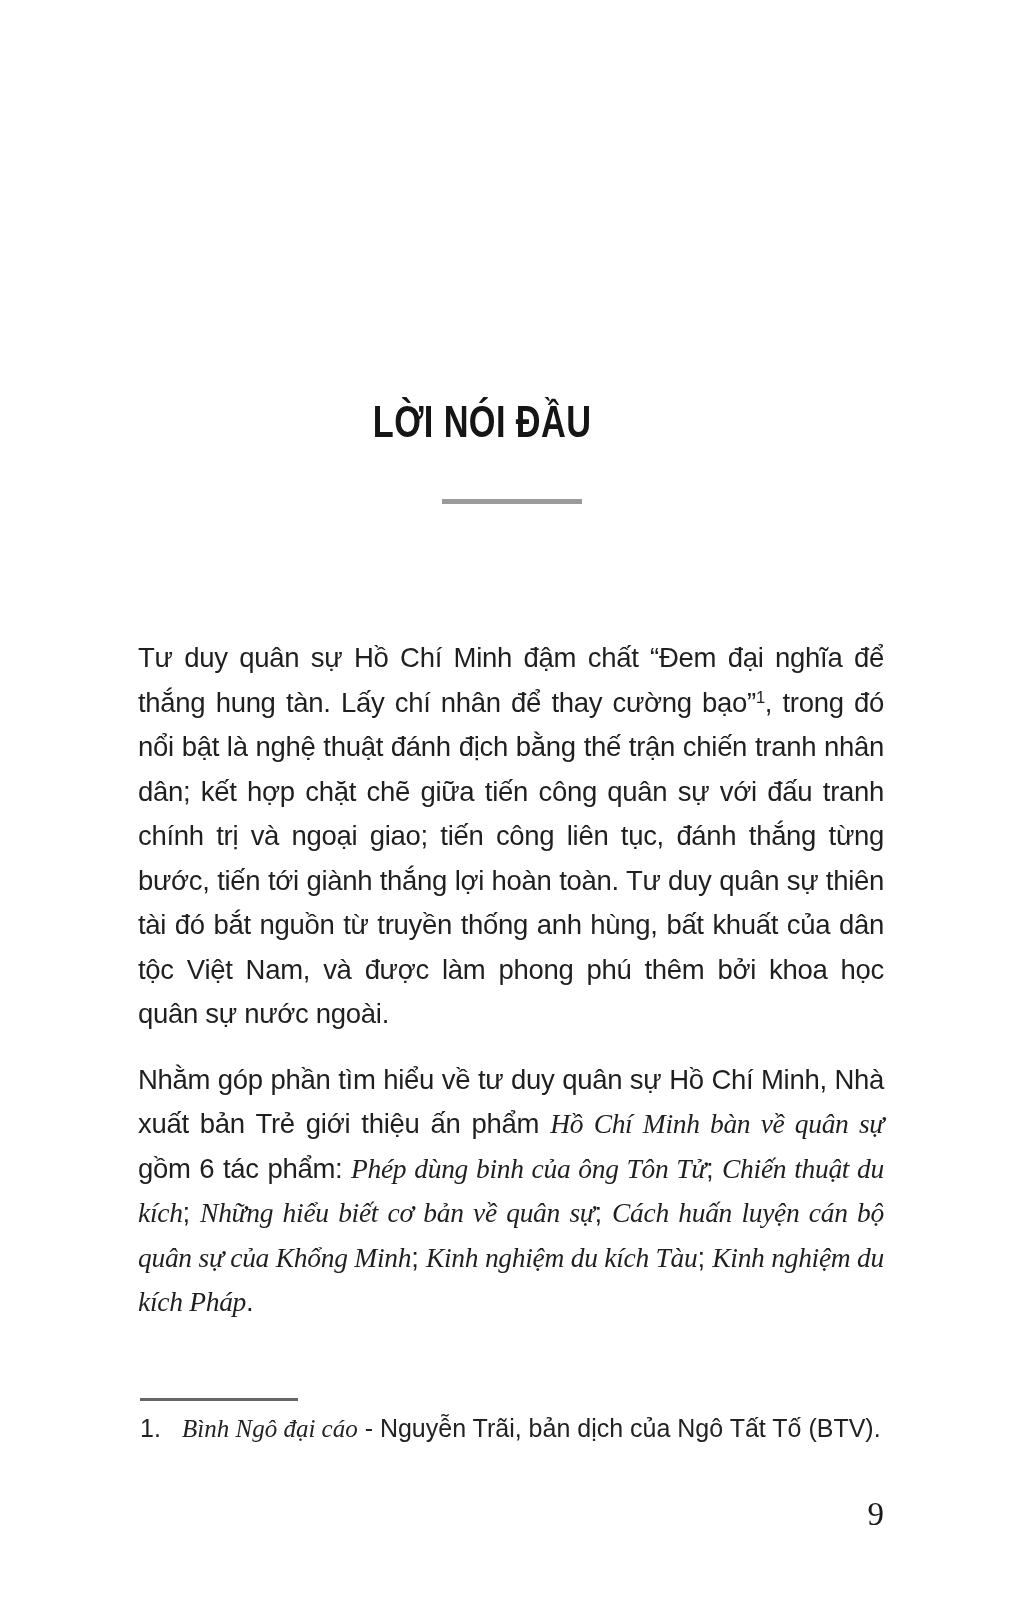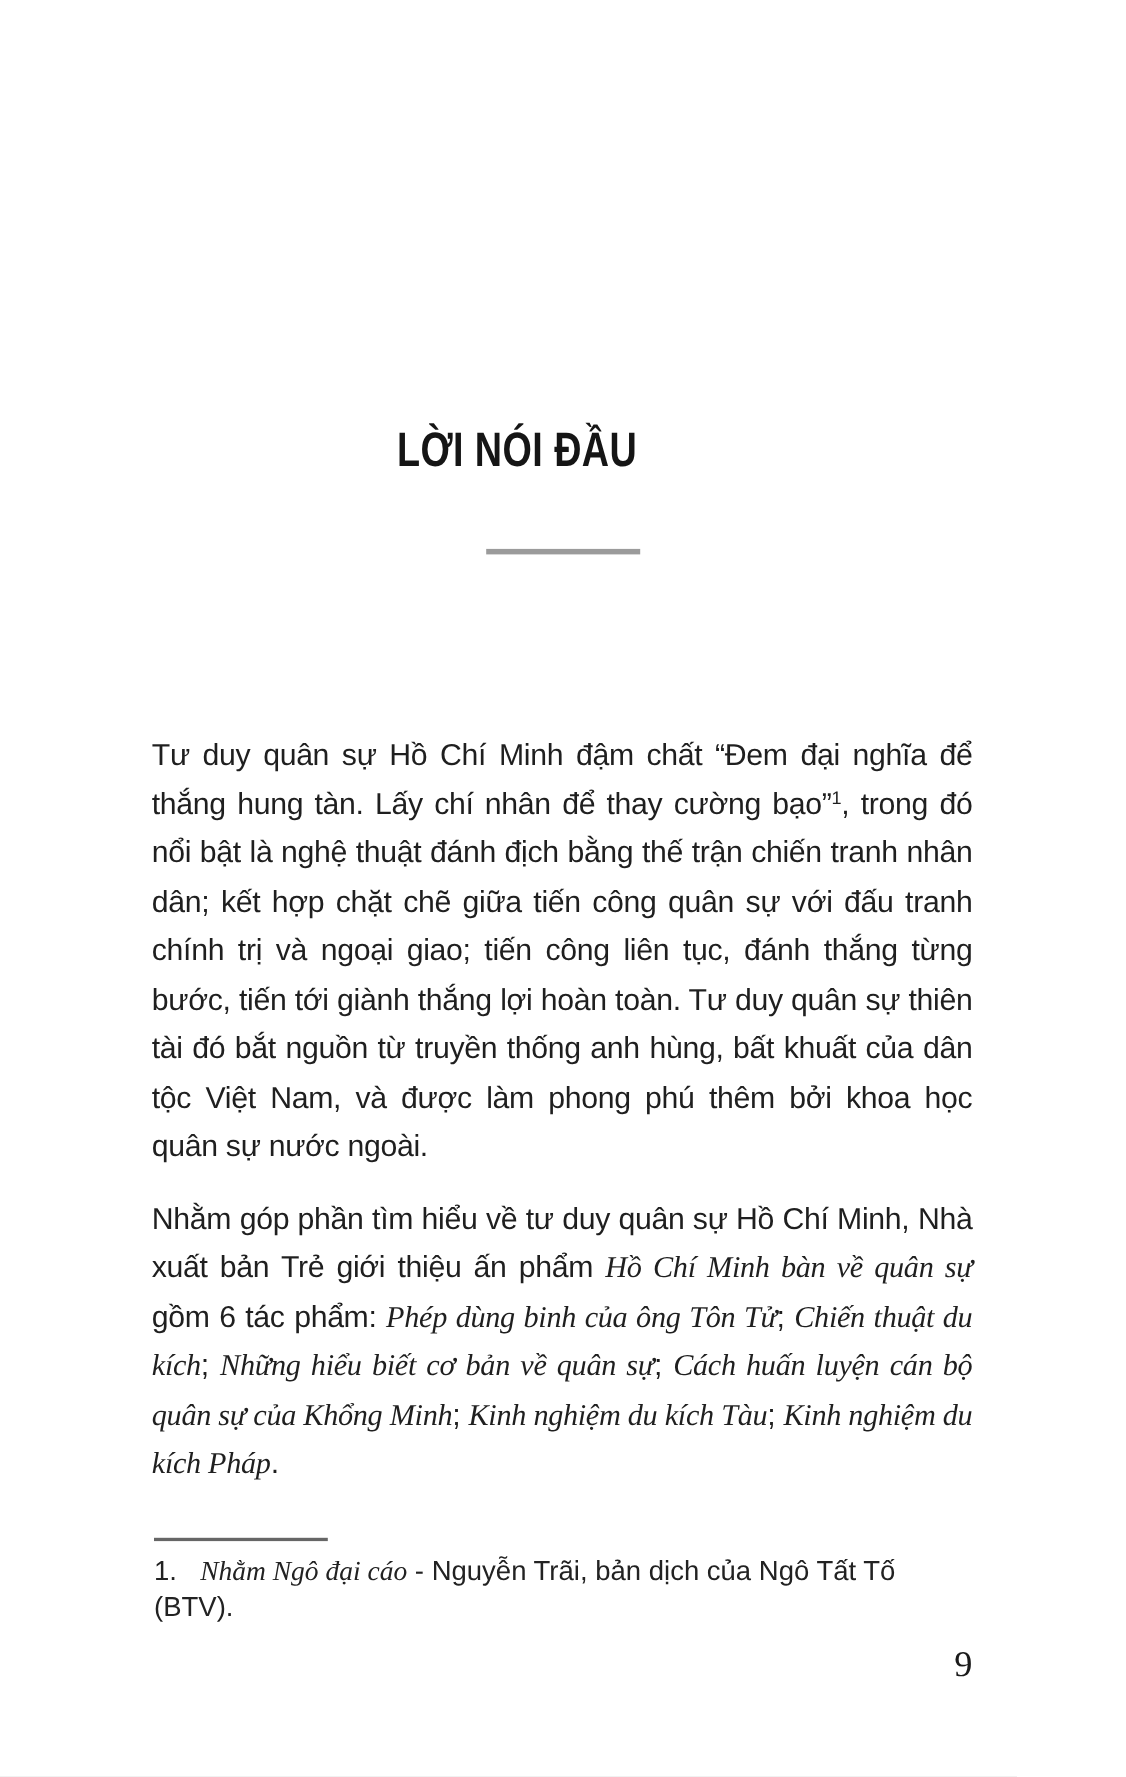--- a/index.html
+++ b/index.html
@@ -15,21 +15,21 @@
     margin: 0 auto;
     overflow: hidden;
     font-family: "Liberation Sans", "DejaVu Sans", sans-serif;
     color: #1f1f1f;
   }
   .title {
     position: absolute;
     top: 388px;
     left: 0;
     width: 940px;
-    margin: 0;
+    margin: 12px;
     text-align: center;
     font-size: 44px;
     line-height: 44px;
     font-weight: bold;
     color: #151515;
     white-space: nowrap;
   }
   .title .squeeze {
     display: inline-block;
     transform: scaleX(0.78);
@@ -39,21 +39,21 @@
   .title-divider {
     position: absolute;
     top: 499px;
     left: 442px;
     width: 140px;
     height: 5px;
     background: #9b9b9b;
   }
   .body-text {
     position: absolute;
-    top: 664px;
+    top: 636px;
     left: 138px;
     width: 746px;
     font-size: 27.5px;
     line-height: 44.5px;
     letter-spacing: -0.3px;
     text-align: justify;
     color: #1f1f1f;
   }
   .body-text p {
     margin: 0 0 21px 0;
@@ -109,18 +109,18 @@
   <div class="title-divider"></div>
 
   <div class="body-text">
     <p><span>Tư duy quân sự Hồ Chí Minh đậm chất “Đem đại nghĩa để thắng hung tàn. Lấy chí nhân để thay cường bạo”</span><sup>1</sup><span>, trong đó nổi bật là nghệ thuật đánh địch bằng thế trận chiến tranh nhân dân; kết hợp chặt chẽ giữa tiến công quân sự với đấu tranh chính trị và ngoại giao; tiến công liên tục, đánh thắng từng bước, tiến tới giành thắng lợi hoàn toàn. Tư duy quân sự thiên tài đó bắt nguồn từ truyền thống anh hùng, bất khuất của dân tộc Việt Nam, và được làm phong phú thêm bởi khoa học quân sự nước ngoài.</span></p>
     <p><span>Nhằm góp phần tìm hiểu về tư duy quân sự Hồ Chí Minh, Nhà xuất bản Trẻ giới thiệu ấn phẩm </span><i>Hồ Chí Minh bàn về quân sự</i><span> gồm 6 tác phẩm: </span><i>Phép dùng binh của ông Tôn Tử</i><span>; </span><i>Chiến thuật du kích</i><span>; </span><i>Những hiểu biết cơ bản về quân sự</i><span>; </span><i>Cách huấn luyện cán bộ quân sự của Khổng Minh</i><span>; </span><i>Kinh nghiệm du kích Tàu</i><span>; </span><i>Kinh nghiệm du kích Pháp</i><span>.</span></p>
   </div>
 
   <div class="footnote-divider"></div>
 
   <div class="footnote">
-    <span class="fn-num">1.</span><span class="fn-text"><i>Nhằm Ngô đại cáo</i><span> - Nguyễn Trãi, bản dịch của Ngô Tất Tố (BTV).</span></span>
+    <span class="fn-num">1.</span><span class="fn-text"><i>Bình Ngô đại cáo</i><span> - Nguyễn Trãi, bản dịch của Ngô Tất Tố (BTV).</span></span>
   </div>
 
   <div class="page-number">9</div>
 
 </div>
 
 </body></html>

